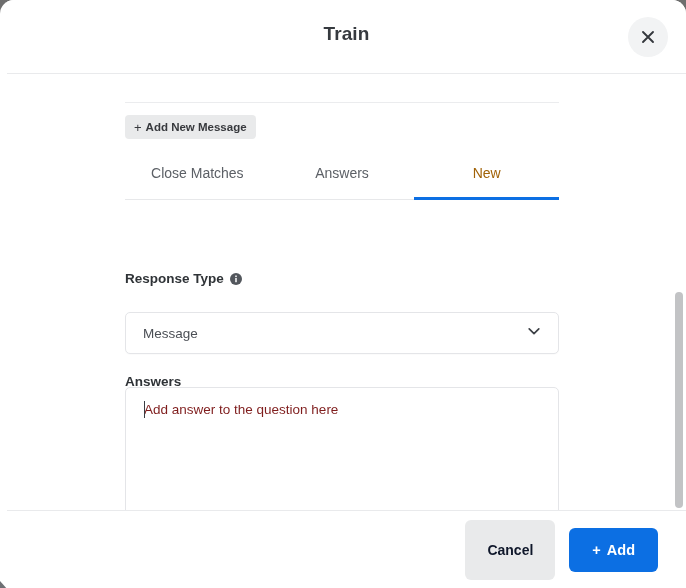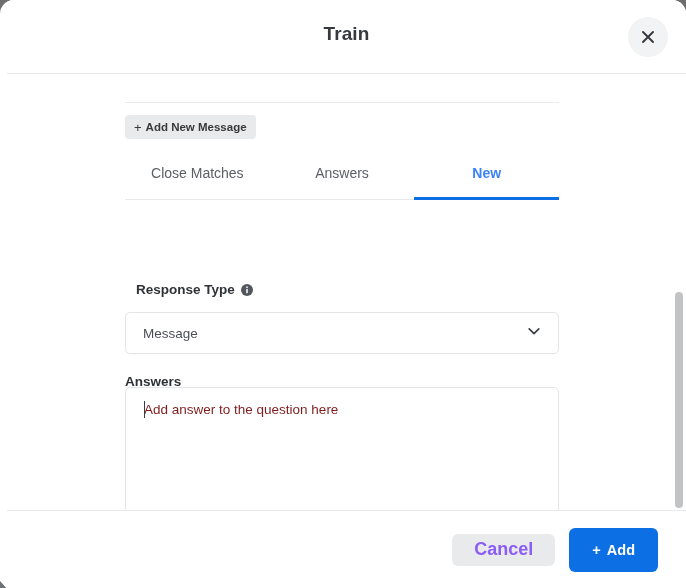--- a/index.html
+++ b/index.html
@@ -119,22 +119,22 @@
     padding-top: 3px;
     font-size: 14px;
     color: #5c6066;
     background: none;
     border: none;
     font-family: "Liberation Sans", sans-serif;
     cursor: pointer;
     position: relative;
   }
   .tab.active {
-    color: #3b82f6;
-    font-weight: bold;
+    color: #a16207;
+    font-weight: normal;
   }
   .tab.active::after {
     content: "";
     position: absolute;
     left: 0; right: 0;
     bottom: -1px;
     height: 3px;
     background: #0c6fe3;
   }
 
@@ -142,21 +142,21 @@
   .field-label {
     position: absolute;
     left: 118px;
     font-size: 13.5px;
     font-weight: bold;
     color: #2f3337;
     display: flex;
     align-items: center;
     gap: 6px;
   }
-  #label-response-type { top: 208px; margin-left: 11px; }
+  #label-response-type { top: 197px; }
   #label-answers { top: 300px; }
 
   .info-icon-dark, .info-icon-gray { display: inline-block; line-height: 0; }
 
   
   .select-box {
     position: absolute;
     left: 118px;
     top: 238px;
     width: 434px;
@@ -235,27 +235,27 @@
     height: 78px;
     border-top: 1px solid #e9eaec;
     background: #ffffff;
     display: flex;
     align-items: center;
     justify-content: flex-end;
     gap: 14px;
     padding-right: 28px;
   }
   .btn-cancel {
-    height: 32px;
+    height: 60px;
     padding: 0 22px;
     border: none;
     border-radius: 6px;
     background: #e9eaeb;
-    color: #8b5cf6;
-    font-size: 18px;
+    color: #0f172a;
+    font-size: 14px;
     font-weight: bold;
     font-family: "Liberation Sans", sans-serif;
     cursor: pointer;
   }
   .btn-add {
     height: 44px;
     padding: 0 23px;
     border: none;
     border-radius: 6px;
     background: #0c6fe3;

